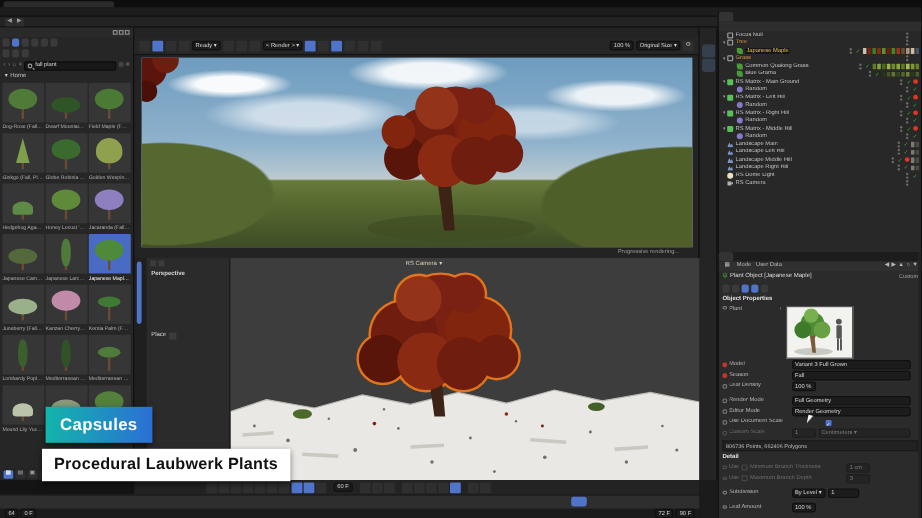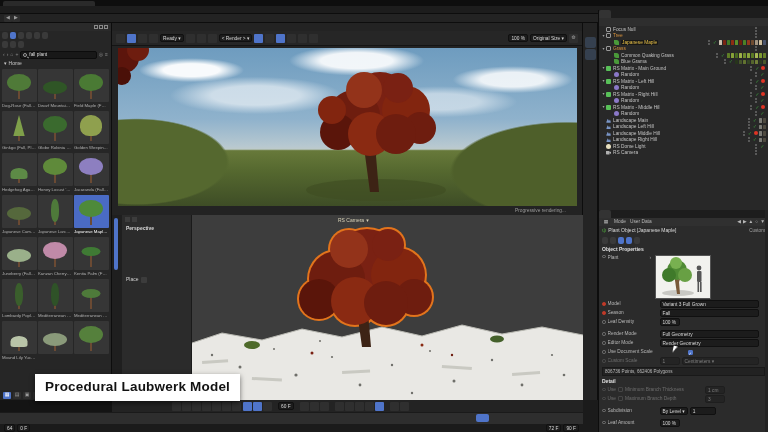--- a/index.html
+++ b/index.html
@@ -1081,15 +1081,16 @@
   </div>
   <div class="abs bstrip">
     <span class="fld">64</span>
     <span class="fld">0 F</span>
     <span class="sp"></span>
     <span class="fld">72 F</span>
     <span class="fld">90 F</span>
   </div>
   <div class="abs brgap"></div>
 
-  <div class="abs titleplate">Procedural Laubwerk Model</div>
+  <div class="abs capsules">Capsules</div>
+  <div class="abs titleplate">Procedural Laubwerk Plants</div>
 
 </div>
 
 </body></html>

